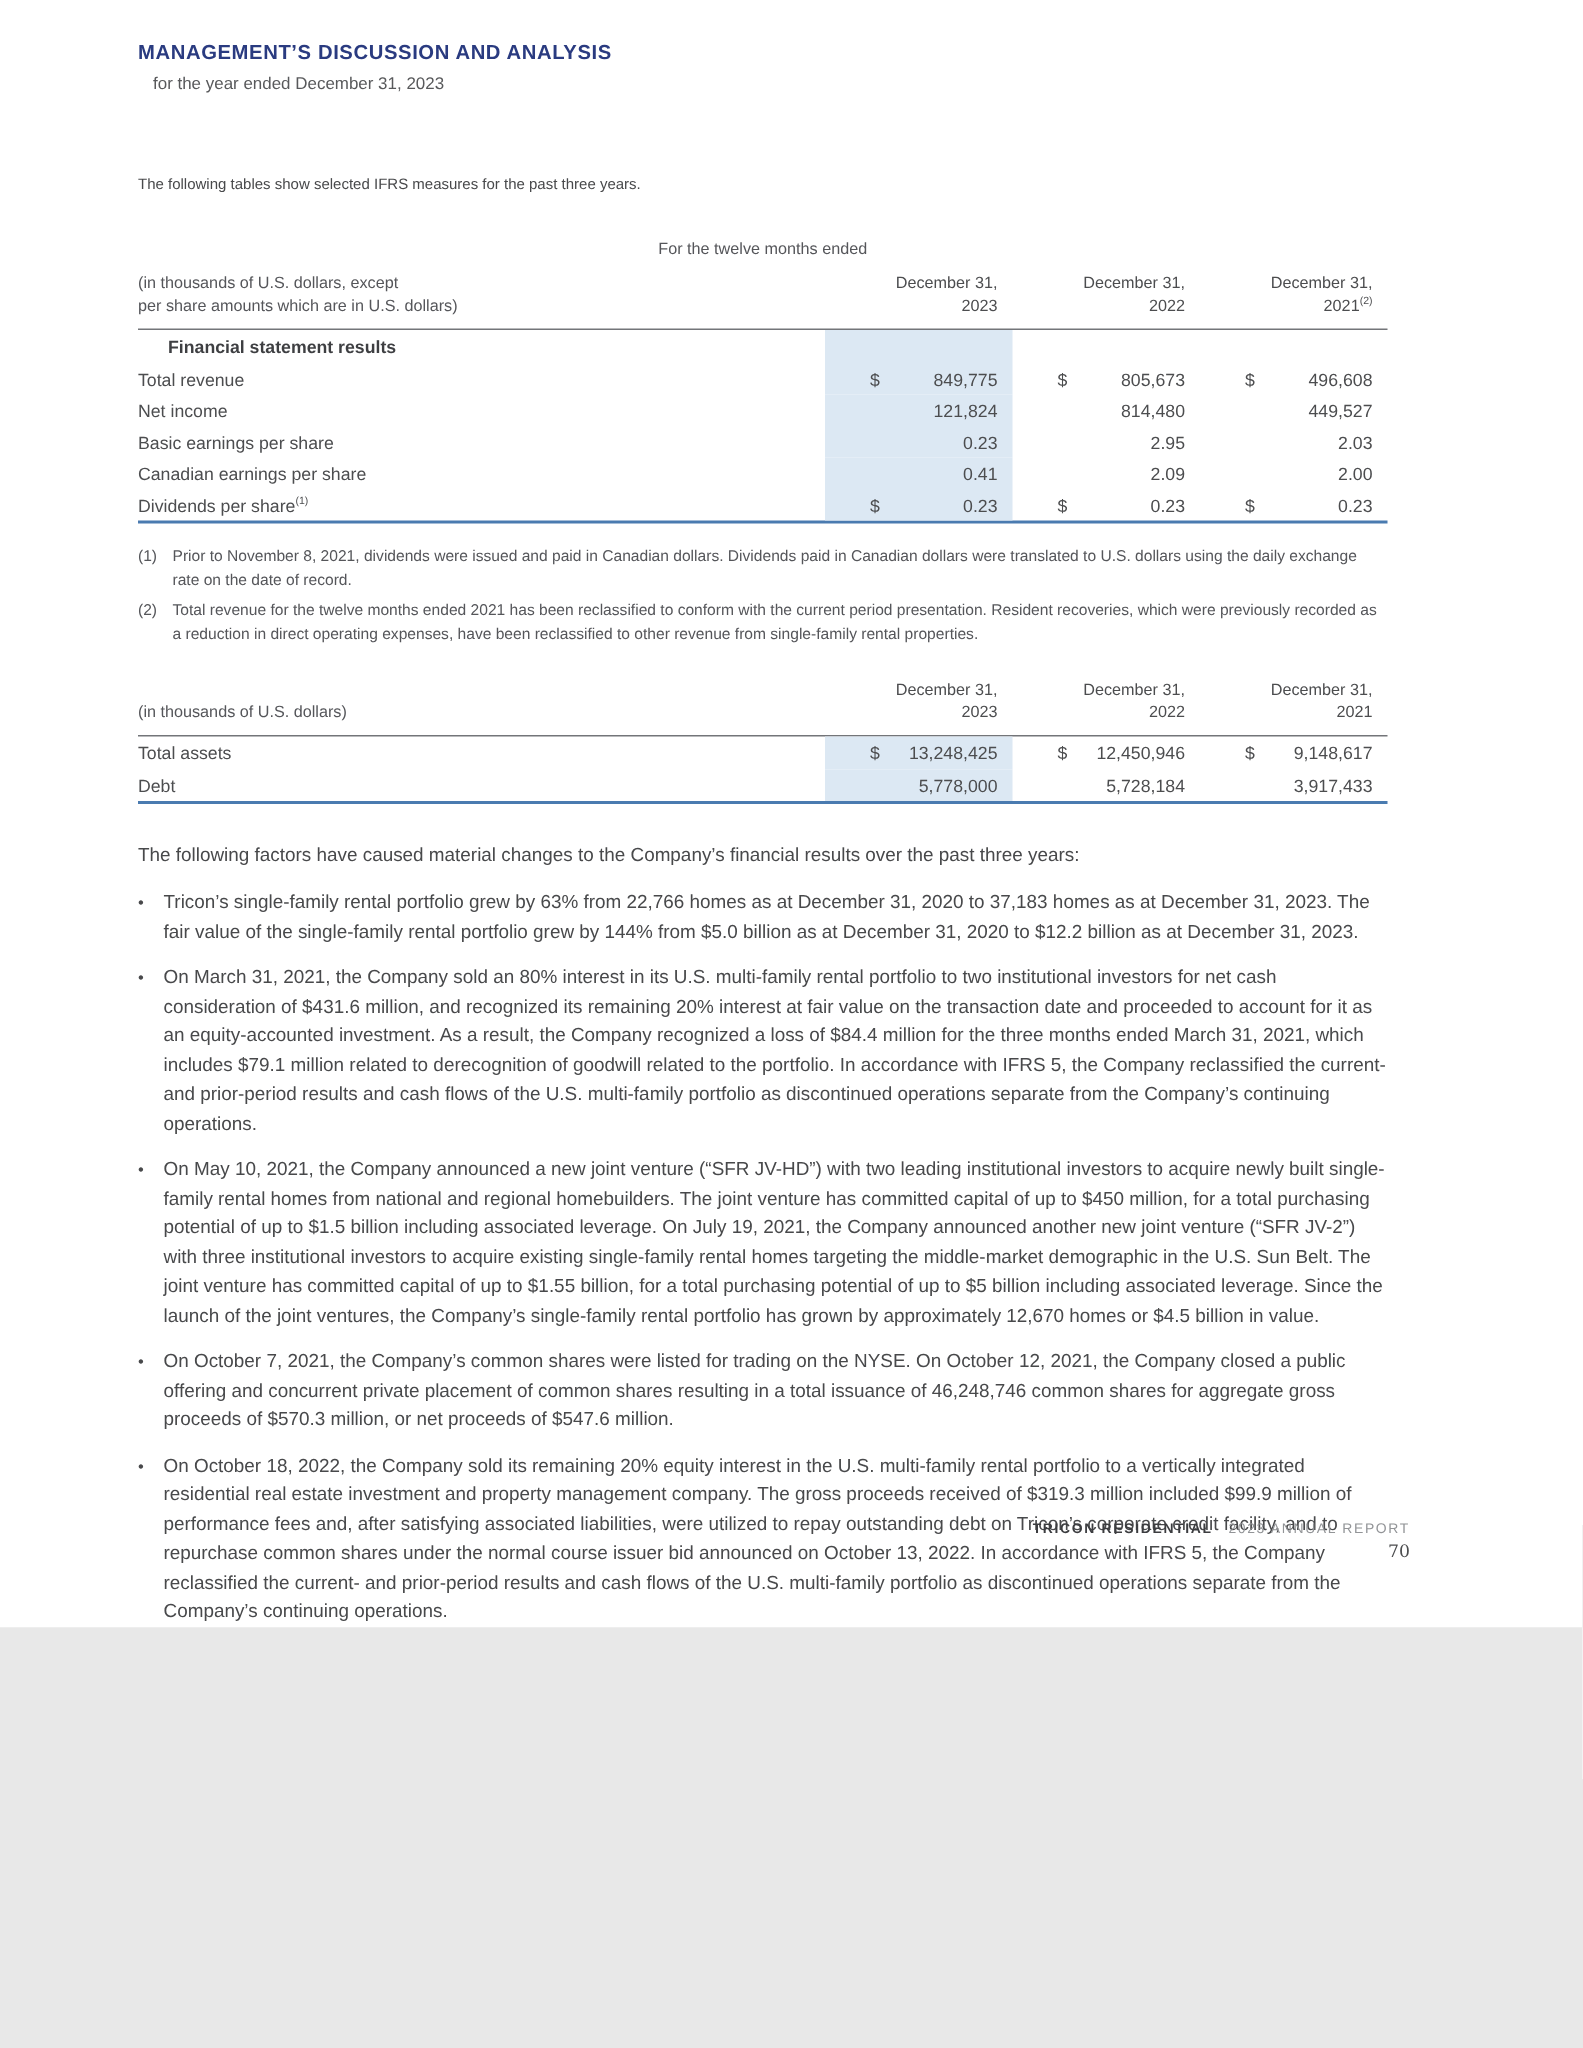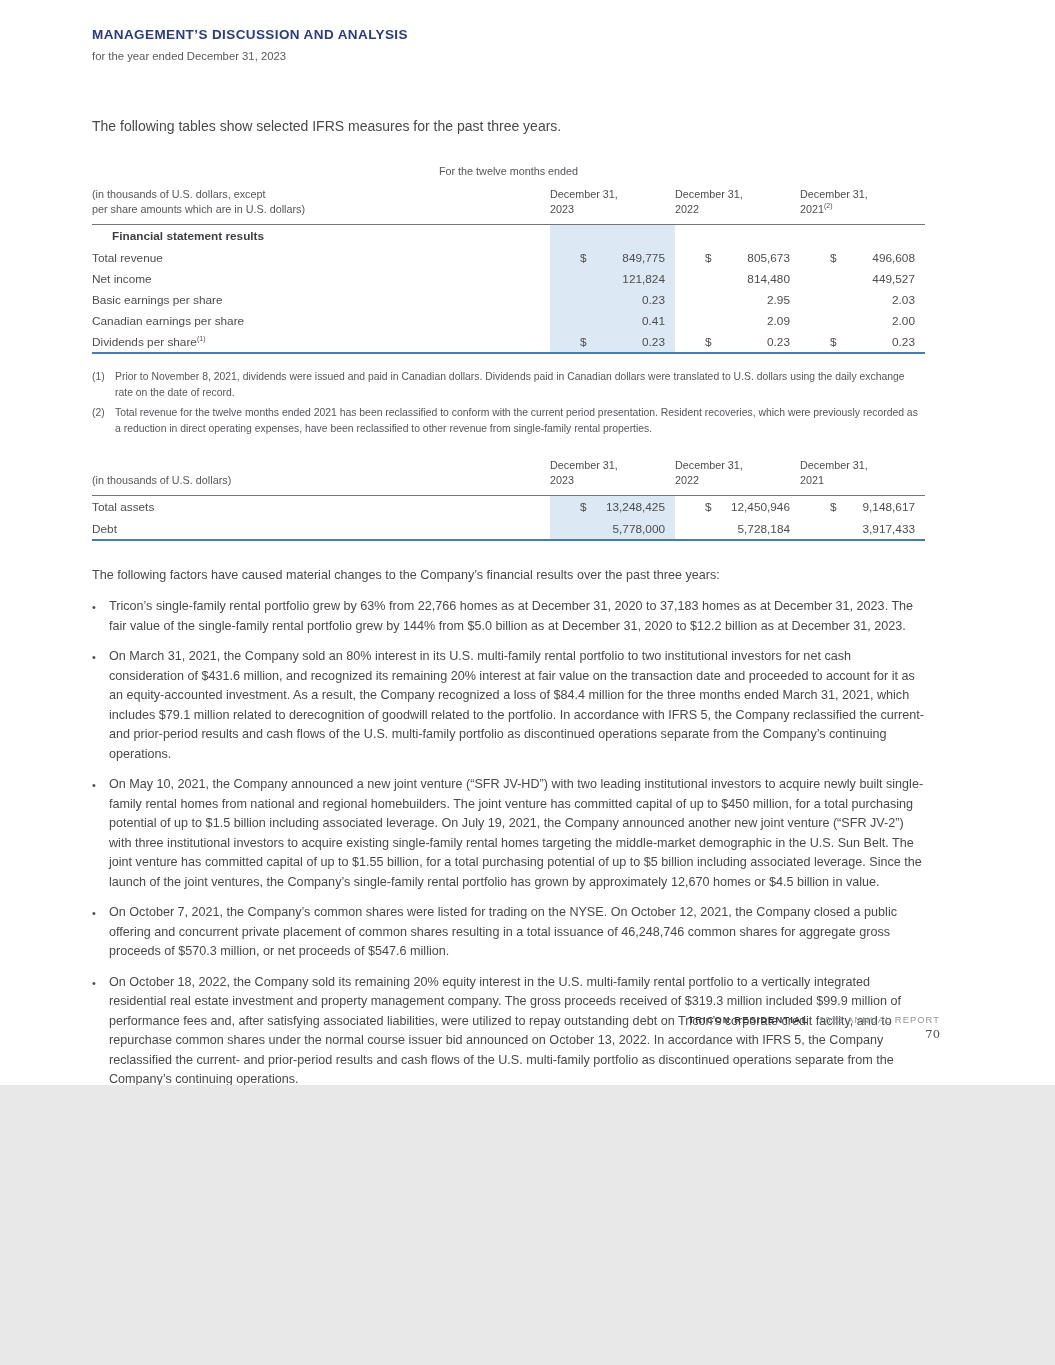--- a/index.html
+++ b/index.html
@@ -24,24 +24,25 @@
     margin-top: 27px;
     font-size: 13.5px;
     font-weight: 600;
     letter-spacing: 0.4px;
     color: #2a3b80;
   }
   .subtitle {
     margin-top: 8px;
     font-size: 11.3px;
     color: #58595b;
+    margin-left: 10px;
   }
   .intro {
     margin-top: 56px;
-    font-size: 14px;
+    font-size: 10px;
     color: #48494b;
   }
 
   
   .table-toplabel {
     margin-top: 31px;
     font-size: 10.8px;
     color: #55565a;
     text-align: center;
   }
@@ -54,20 +55,21 @@
   }
   .t-header.solo { margin-top: 22px; }
   .t-unitnote {
     flex: 1;
     font-size: 10.8px;
     line-height: 15px;
     color: #55565a;
   }
   .t-colhead {
     width: 125px;
+    text-align: right;
     font-size: 10.8px;
     line-height: 15px;
     color: #4c4d4f;
     padding-right: 10px;
   }
   sup { font-size: 7px; vertical-align: super; line-height: 0; }
   .t-body { border-bottom: 2px solid #4a7bb0; }
   .t-row {
     display: flex;
     align-items: center;

